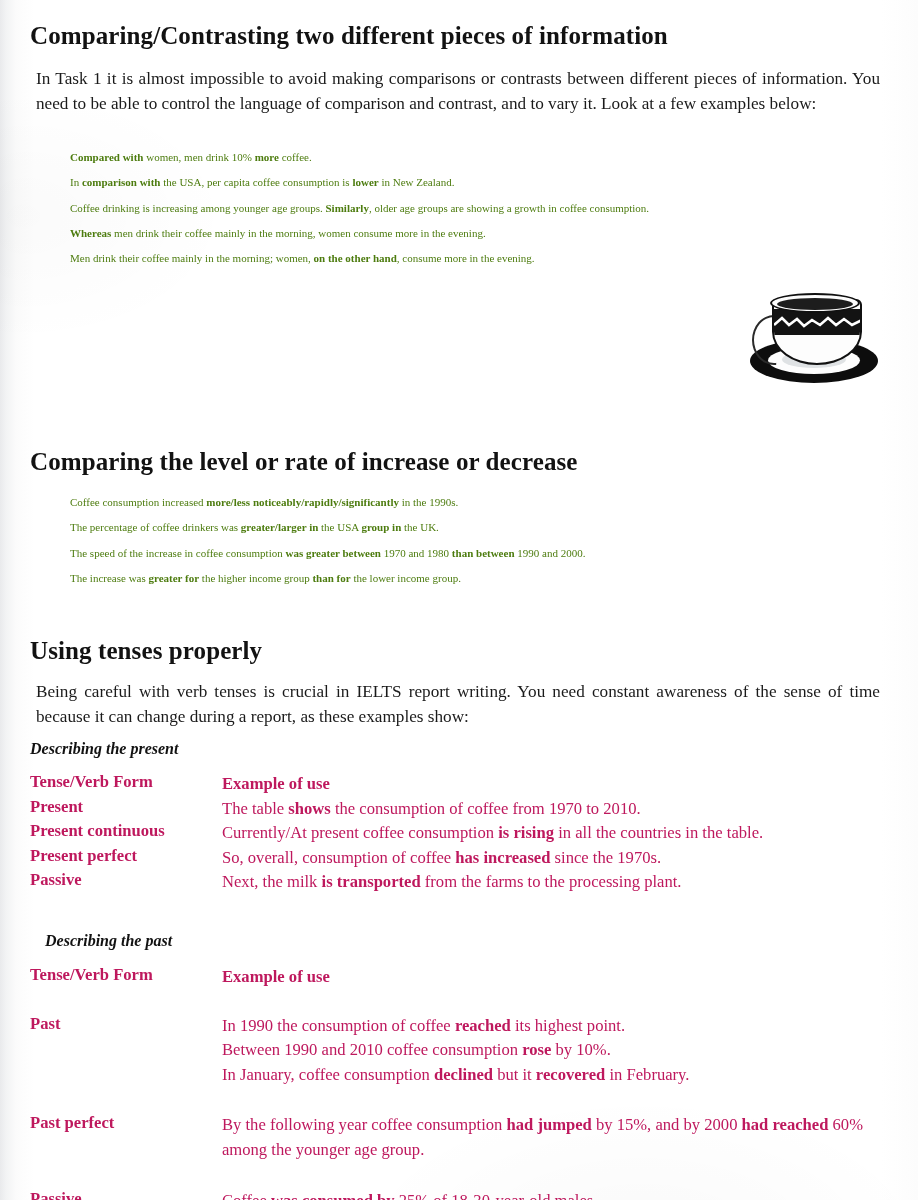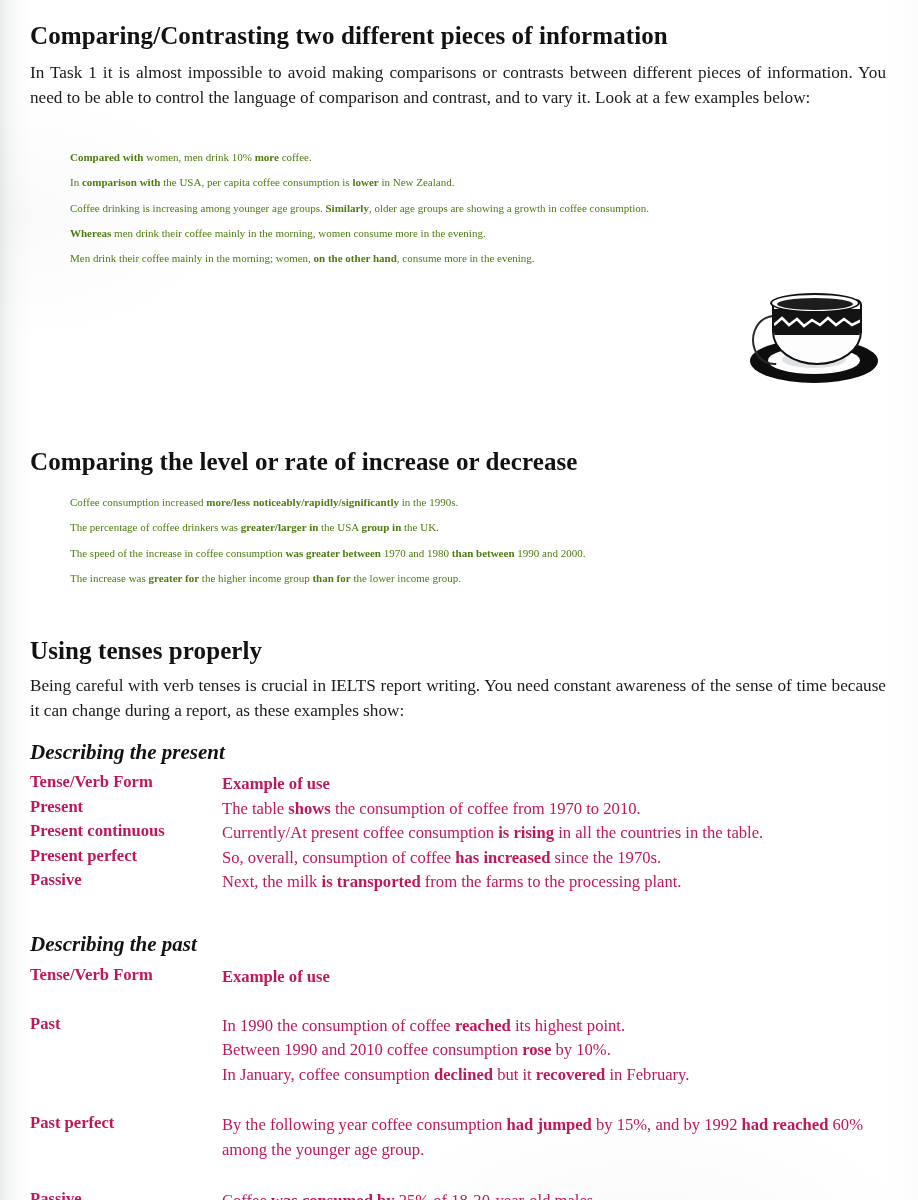--- a/index.html
+++ b/index.html
@@ -45,39 +45,39 @@
     font-size: 25px;
     font-weight: bold;
     margin: 0;
     letter-spacing: 0.1px;
     color: #121212;
   }
 
   p.para {
     font-size: 17.2px;
     line-height: 25px;
-    margin: 0;
+    margin: 6px;
     text-align: justify;
     color: #1a1a1a;
   }
 
   .examples {
     font-size: 11px;
     line-height: 25.3px;
     color: #4d7c0f;
     margin-left: 40px;
   }
   .examples .ex {
     margin: 0;
     padding-left: 16px;
     text-indent: -16px;
   }
 
   h3.sub-heading {
-    font-size: 21px;
+    font-size: 16px;
     font-weight: bold;
     font-style: italic;
     margin: 0;
     color: #121212;
   }
 
   table.tense-table {
     border-collapse: collapse;
     width: 868px;
     font-size: 16.6px;
@@ -270,21 +270,21 @@
         <tr>
           <td class="col-tense">Passive</td>
           <td class="col-example">
               <span class="ex-line"><span>Next, the milk </span><b>is transported</b><span> from the farms to the processing plant.</span></span>
             </td>
         </tr>
       </tbody>
     </table>
   </div>
 
-  <div style="position:absolute; left:30px; top:932px; width:858px;">
+  <div style="position:absolute; left:45px; top:932px; width:858px;">
     <h3 class="sub-heading">Describing the past</h3>
   </div>
 
   <div style="position:absolute; left:30px; top:965px; width:868px;">
     <table class="tense-table">
       <tbody>
         <tr class="hdr">
           <td class="col-tense">Tense/Verb Form</td>
           <td class="col-example">Example of use</td>
         </tr>
@@ -300,21 +300,21 @@
               <span class="ex-line"><span>In January, coffee consumption </span><b>declined</b><span> but it </span><b>recovered</b><span> in February.</span></span>
             </td>
         </tr>
         <tr style="height:26px;">
           <td></td>
           <td></td>
         </tr>
         <tr>
           <td class="col-tense">Past perfect</td>
           <td class="col-example">
-              <span class="ex-line"><span>By the following year coffee consumption </span><b>had jumped</b><span> by 15%, and by 1992 </span><b>had reached</b><span> 60% among the younger age group.</span></span>
+              <span class="ex-line"><span>By the following year coffee consumption </span><b>had jumped</b><span> by 15%, and by 2000 </span><b>had reached</b><span> 60% among the younger age group.</span></span>
             </td>
         </tr>
         <tr style="height:26px;">
           <td></td>
           <td></td>
         </tr>
         <tr>
           <td class="col-tense">Passive</td>
           <td class="col-example">
               <span class="ex-line"><span>Coffee </span><b>was consumed by</b><span> 25% of 18-30-year-old males.</span></span>

